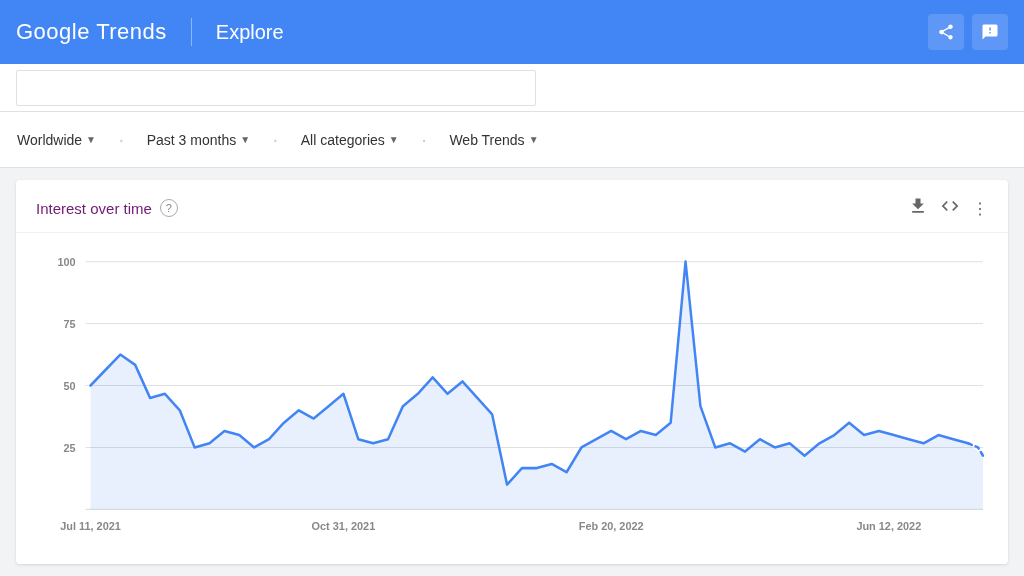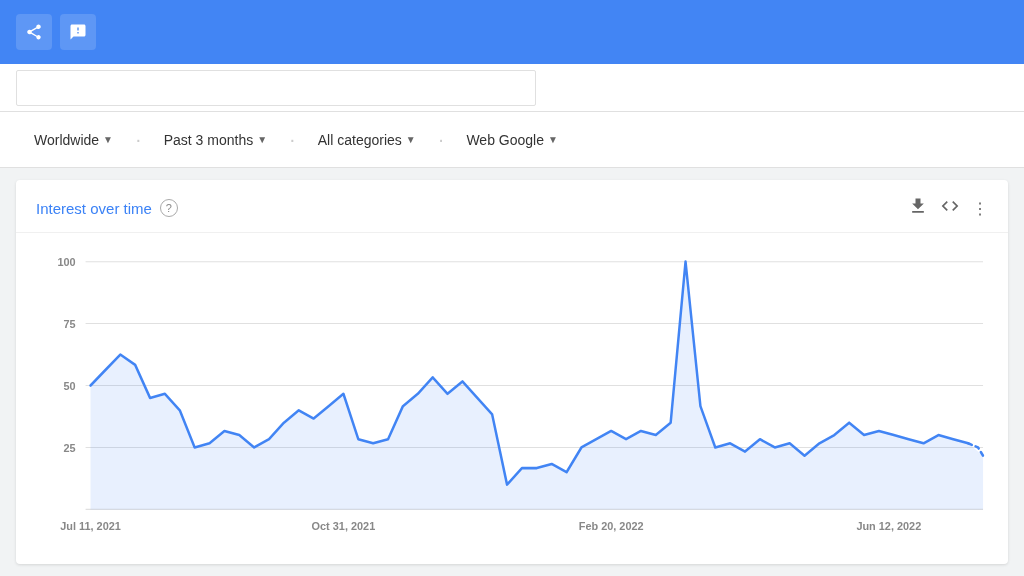--- a/index.html
+++ b/index.html
@@ -71,21 +71,21 @@
       border-radius: 2px;
       background: white;
     }
 
     
     .filters-bar {
       background: white;
       height: 56px;
       display: flex;
       align-items: center;
-      padding: 0 24px;
+      padding: 0 7px;
       gap: 8px;
       border-bottom: 1px solid #e0e0e0;
     }
     .filter-btn {
       display: flex;
       align-items: center;
       gap: 4px;
       padding: 6px 10px;
       border: none;
       background: transparent;
@@ -127,21 +127,21 @@
       padding: 16px 20px 12px;
       border-bottom: 1px solid #f0f0f0;
     }
     .chart-title-area {
       display: flex;
       align-items: center;
       gap: 8px;
     }
     .chart-title {
       font-size: 15px;
-      color: #3b82f6;
+      color: #701a75;
       font-weight: 400;
     }
     .help-icon {
       width: 18px;
       height: 18px;
       border-radius: 50%;
       border: 1.5px solid #aaa;
       display: flex;
       align-items: center;
       justify-content: center;
@@ -169,20 +169,25 @@
     
     .chart-svg-container {
       width: 100%;
       height: 100%;
     }
   </style>
 </head>
 <body>
 
 <div class="header">
+  <div class="header-left">
+    <span class="logo-text">Google Trends</span>
+    <div class="logo-divider"></div>
+    <span class="explore-text">Explore</span>
+  </div>
   <div class="header-icons">
     <button class="header-icon-btn">
       <svg width="18" height="18" viewBox="0 0 24 24" fill="white">
         <path d="M18 16.08c-.76 0-1.44.3-1.96.77L8.91 12.7c.05-.23.09-.46.09-.7s-.04-.47-.09-.7l7.05-4.11c.54.5 1.25.81 2.04.81 1.66 0 3-1.34 3-3s-1.34-3-3-3-3 1.34-3 3c0 .24.04.47.09.7L8.04 9.81C7.5 9.31 6.79 9 6 9c-1.66 0-3 1.34-3 3s1.34 3 3 3c.79 0 1.5-.31 2.04-.81l7.12 4.16c-.05.21-.08.43-.08.65 0 1.61 1.31 2.92 2.92 2.92s2.92-1.31 2.92-2.92-1.31-2.92-2.92-2.92z"></path>
       </svg>
     </button>
     <button class="header-icon-btn">
       <svg width="18" height="18" viewBox="0 0 24 24" fill="white">
         <path d="M20 2H4c-1.1 0-2 .9-2 2v18l4-4h14c1.1 0 2-.9 2-2V4c0-1.1-.9-2-2-2zm-7 12h-2v-2h2v2zm0-4h-2V6h2v4z"></path>
       </svg>
@@ -204,21 +209,21 @@
     <span>Past 3 months</span>
     <span class="chevron">▼</span>
   </button>
   <span class="filter-separator">·</span>
   <button class="filter-btn">
     <span>All categories</span>
     <span class="chevron">▼</span>
   </button>
   <span class="filter-separator">·</span>
   <button class="filter-btn">
-    <span>Web Google</span>
+    <span>Web Trends</span>
     <span class="chevron">▼</span>
   </button>
 </div>
 
 <div class="main-content">
   <div class="chart-card">
     <div class="chart-header">
       <div class="chart-title-area">
         <span class="chart-title">Interest over time</span>
         <div class="help-icon">?</div>

